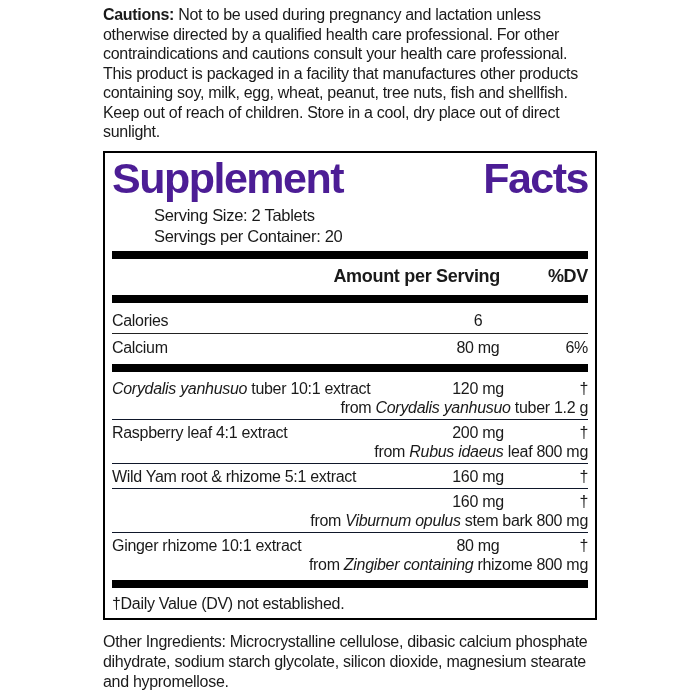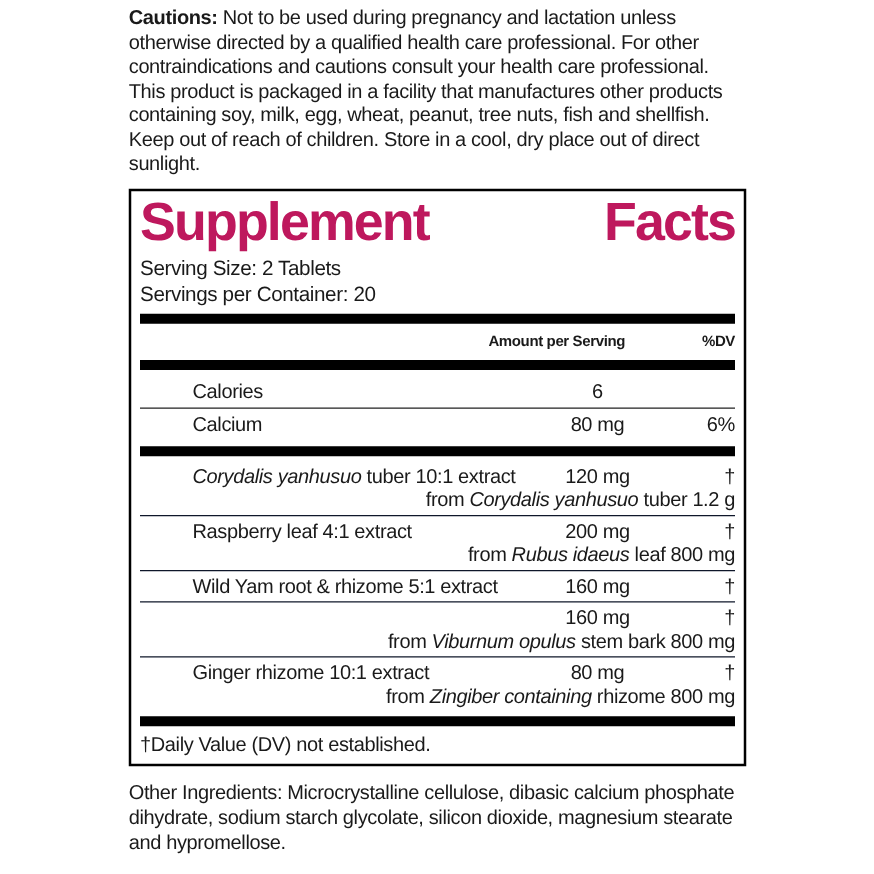--- a/index.html
+++ b/index.html
@@ -36,54 +36,55 @@
     padding: 2px 7px 4px 7px;
   }
   .title {
     display: flex;
     justify-content: space-between;
     align-items: baseline;
     font-size: 43px;
     font-weight: bold;
     letter-spacing: -1.5px;
     line-height: 46px;
-    color: #be185d;
+    color: #4c1d95;
   }
   .serving-line {
     font-size: 16.5px;
     line-height: 21px;
     letter-spacing: -0.3px;
+    margin-left: 42px;
   }
   .serving-line.first { margin-top: 4px; }
   .bar {
     height: 8px;
     background: #000;
     margin: 4px 0;
   }
   .hdr-row {
     display: flex;
     align-items: flex-end;
     font-weight: bold;
-    font-size: 12px;
+    font-size: 18px;
     letter-spacing: -0.3px;
     padding: 3px 0 4px 0;
   }
   .hdr-spacer { flex: 1; }
   .hdr-amt { text-align: right; }
   .hdr-dv { width: 88px; text-align: right; }
 
   .grid-row {
     display: grid;
     grid-template-columns: 1fr 104px 58px;
     font-size: 16px;
     line-height: 19px;
     letter-spacing: -0.3px;
     padding: 3px 0 2px 0;
   }
-  .c-name { grid-column: 1; margin-left: 42px; }
+  .c-name { grid-column: 1; }
   .c-amt  { grid-column: 2; text-align: center; }
   .c-dv   { grid-column: 3; text-align: right; }
   .c-sub  { grid-column: 1 / span 3; padding-left: 11px; text-align: right; }
   .nutrient + .nutrient { border-top: 1px solid #222; }
   .botanical + .botanical { border-top: 1px solid #0f172a; }
   .nutrient { padding: 4px 0 3px 0; }
 
   .footnote {
     font-size: 16px;
     letter-spacing: -0.3px;

